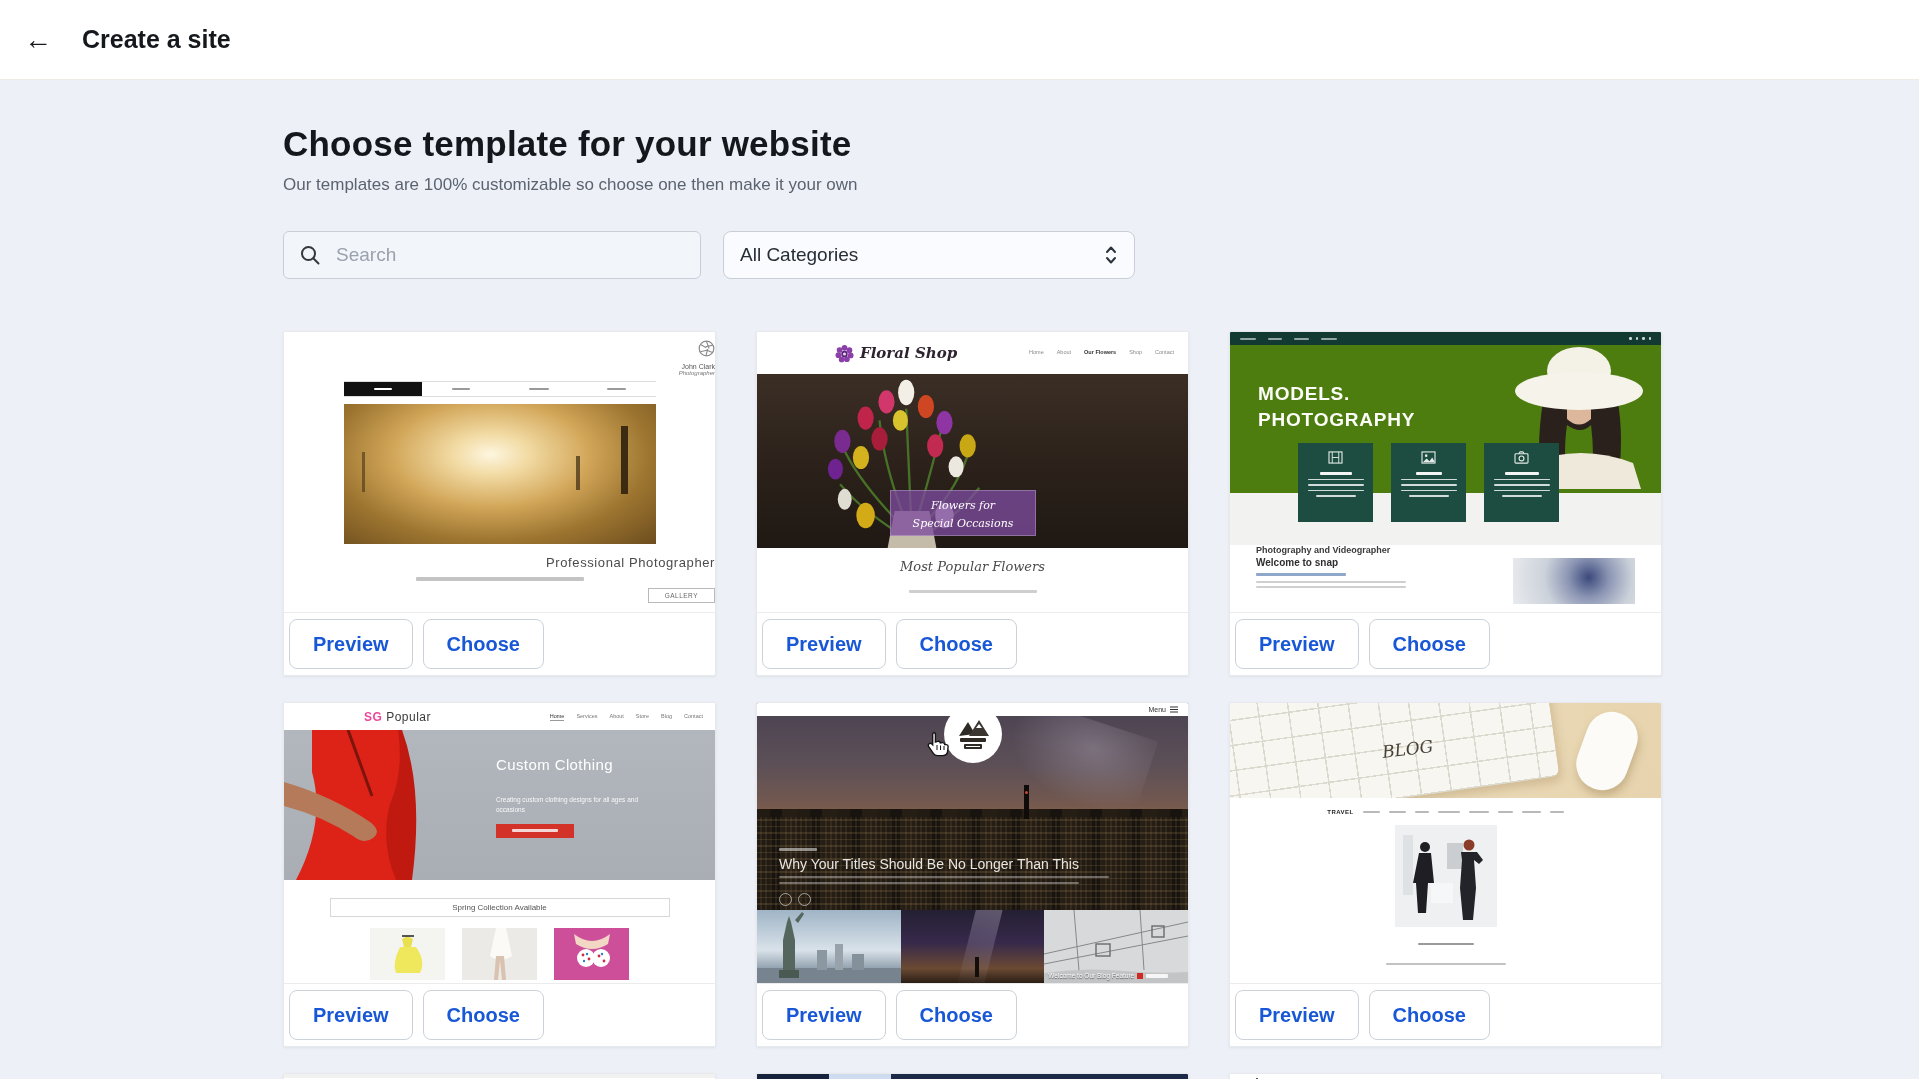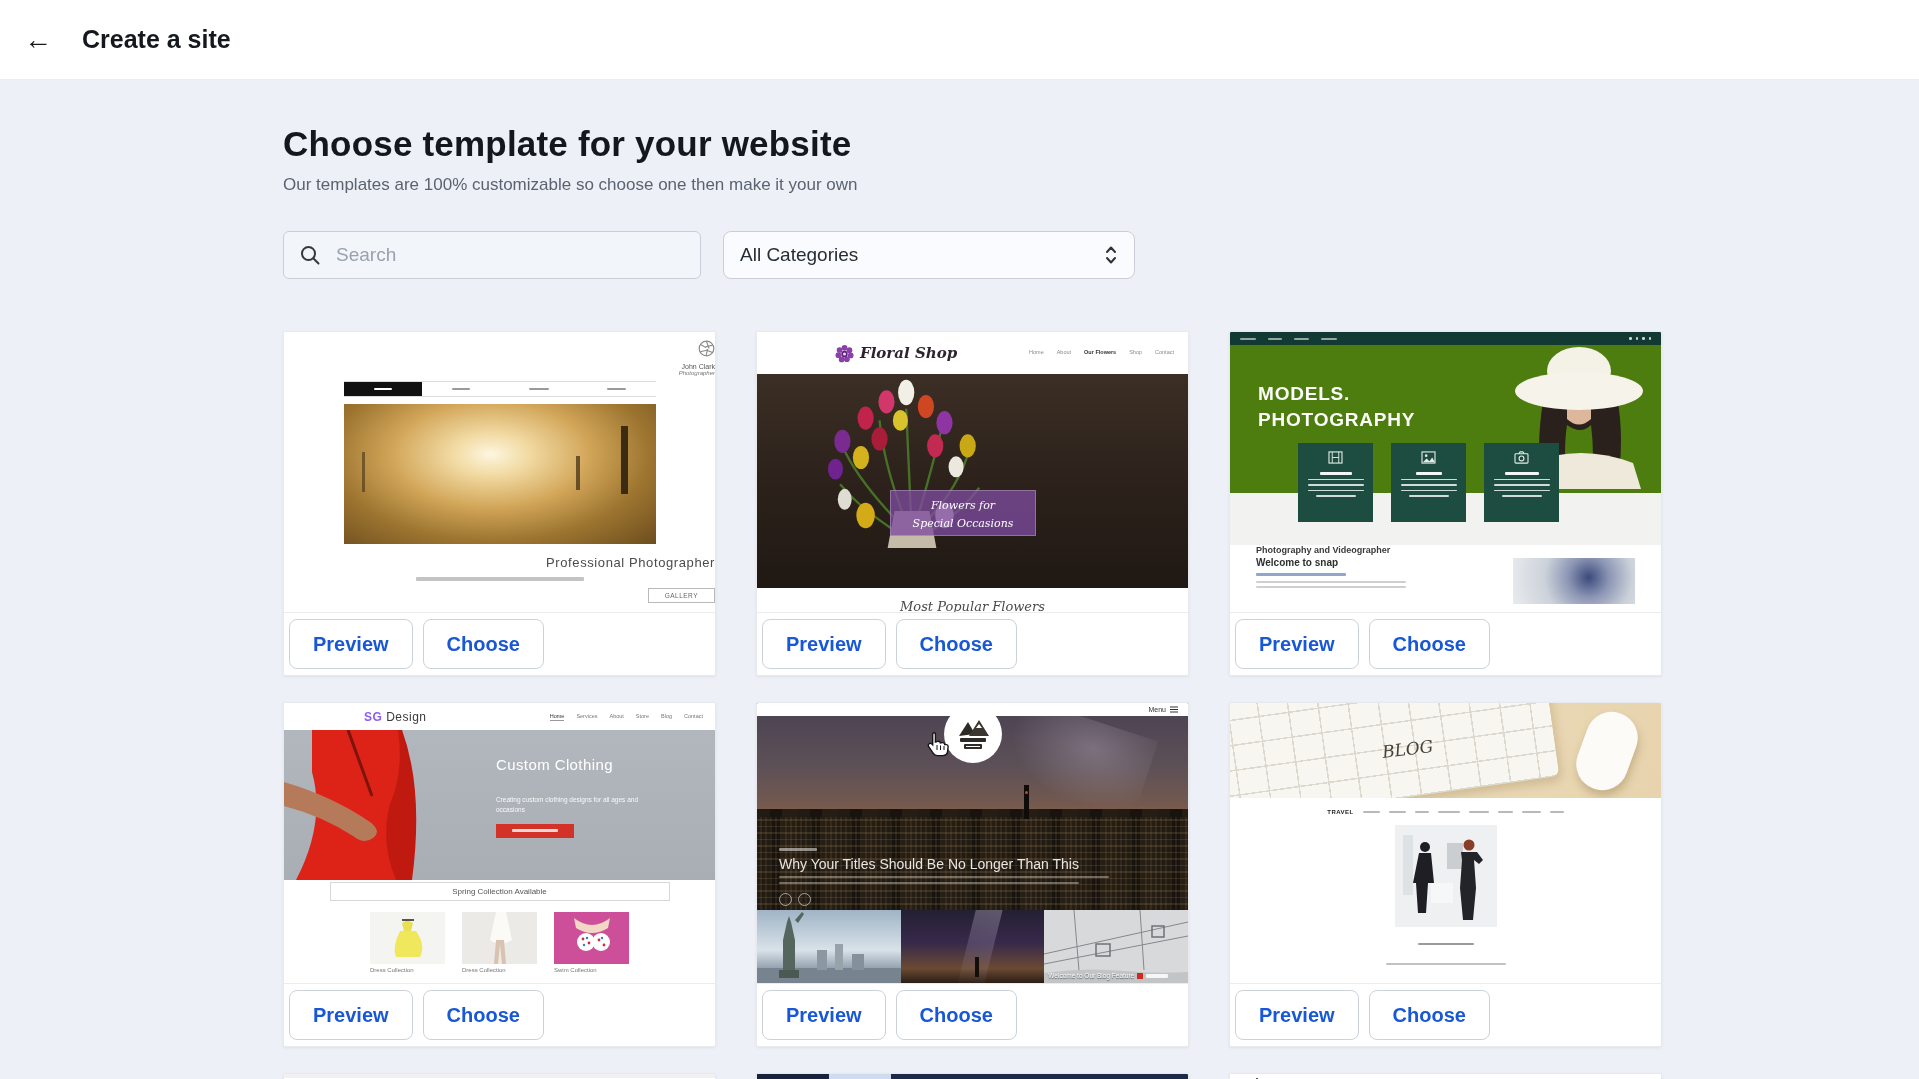--- a/index.html
+++ b/index.html
@@ -35,21 +35,21 @@
   .t1-post{position:absolute;background:#3c2b13}
   .t1-title{font-size:13px;color:#4b4b4b;letter-spacing:.6px;margin-top:11px}
   .t1-cta{display:inline-block;border:1px solid #b9b9b9;color:#666;font-size:6.5px;letter-spacing:.5px;padding:3px 16px;margin-top:7px}
   
   .t2-head{height:42px;position:relative;display:flex;align-items:center;background:#fff}
   .t2-brand{display:flex;align-items:center;gap:6px;margin-left:78px}
   .t2-brand b{font-family:"DejaVu Serif",serif;font-style:italic;font-size:15px;color:#2e2430;font-weight:bold}
   .t2-nav{position:absolute;right:14px;top:17px;display:flex;gap:13px;font-size:5.5px;color:#8a8a8a}
   .t2-nav i{font-style:normal}
   .t2-nav i.on{color:#333;font-weight:bold}
-  .t2-hero{height:214px;background:linear-gradient(180deg,#3b2e25 0%,#2b211a 55%,#1f1813 100%);position:relative;overflow:hidden}
+  .t2-hero{height:174px;background:linear-gradient(180deg,#3b2e25 0%,#2b211a 55%,#1f1813 100%);position:relative;overflow:hidden}
   .t2-banner{position:absolute;left:133px;top:116px;width:146px;height:46px;background:rgba(125,76,158,.78);border:1px solid rgba(255,255,255,.25);color:#fff;text-align:center;font-family:"DejaVu Serif",serif;font-style:italic;font-size:11px;line-height:1.6;padding-top:6px;box-sizing:border-box}
   .t2-sect{text-align:center}
   .t2-sect h4{margin:11px 0 16px;font-family:"DejaVu Serif",serif;font-style:italic;font-size:13px;color:#4a4a4a;font-weight:normal}
   
   .t3-nav{height:13px;background:#133a32;display:flex;align-items:center;padding:0 10px;gap:12px}
   .t3-nav .b{height:2px;background:rgba(255,255,255,.55)}
   .t3-dots{margin-left:auto;display:flex;gap:4px}
   .t3-dots i{width:2.5px;height:2.5px;border-radius:50%;background:rgba(255,255,255,.8)}
   .t3-hero{height:148px;background:#4d7c0f;position:relative;overflow:hidden}
   .t3-title{position:absolute;left:28px;top:36px;color:#fdfdfa;font-size:19px;font-weight:bold;line-height:1.35;letter-spacing:.8px}
@@ -58,30 +58,30 @@
   .t3-card{width:75px;height:79px;background:#1d4c41;color:#fff;text-align:center;padding-top:7px;box-sizing:border-box}
   .t3-card .b{margin:4px auto 0;background:rgba(255,255,255,.8)}
   .t3-card .b.f{background:rgba(255,255,255,.95)}
   .t3-low{position:absolute;top:213px;left:26px}
   .t3-low .l1{font-size:9px;font-weight:bold;color:#3a3a3a}
   .t3-low .l2{font-size:10px;font-weight:bold;color:#2f2f2f;margin-top:2px}
   .t3-img{position:absolute;top:226px;right:26px;width:122px;height:46px;background:radial-gradient(circle at 62% 42%,#3c4a7c 0%,#8d97b5 26%,#ccd2da 55%,#e9ebee 100%)}
   
   .t4-head{height:27px;display:flex;align-items:center;position:relative;background:#fff}
   .t4-brand{margin-left:80px;font-size:12px;color:#3a3a3a;letter-spacing:.5px}
-  .t4-brand b{color:#8b5cf6}
+  .t4-brand b{color:#ec4899}
   .t4-nav{position:absolute;right:12px;top:10px;display:flex;gap:12px;font-size:5.5px;color:#777}
   .t4-nav i{font-style:normal}
   .t4-hero{height:150px;background:linear-gradient(180deg,#b2b7bd,#a9aeb5);position:relative;overflow:hidden}
   .t4-htxt{position:absolute;left:212px;top:26px}
   .t4-htxt h5{margin:0;font-size:15px;font-weight:normal;color:#fff;letter-spacing:.4px}
   .t4-htxt .b{background:rgba(255,255,255,.75)}
   .t4-btn{width:78px;height:14px;background:#d23227;margin-top:9px;display:flex;align-items:center;justify-content:center}
   .t4-btn .b{background:rgba(255,255,255,.8);height:2.5px}
-  .t4-strip{width:338px;height:17px;border:1px solid #d8d8d8;margin:2px auto 0;display:flex;align-items:center;justify-content:center;font-size:8px;color:#555}
+  .t4-strip{width:338px;height:17px;border:1px solid #d8d8d8;margin:18px auto 0;display:flex;align-items:center;justify-content:center;font-size:8px;color:#555}
   .t4-thumbs{display:flex;justify-content:center;gap:17px;margin-top:11px}
   .t4-th .ph{width:75px;height:52px;position:relative;overflow:hidden}
   .t4-cap{font-size:6px;color:#777;margin-top:3px}
   
   .t5-top{height:13px;background:#fff;position:relative;z-index:3}
   .t5-menu{position:absolute;right:10px;top:3px;font-size:7px;color:#333;display:flex;align-items:center;gap:4px}
   .t5-hero{position:absolute;top:13px;left:0;right:0;height:194px;background:linear-gradient(180deg,#4e4553 0%,#5d5057 26%,#74594e 46%,#96683f 55%,#5c4228 60%,#241c14 70%,#14100c 100%);overflow:hidden}
   .t5-stars{position:absolute;right:40px;top:0;width:150px;height:90px;background:radial-gradient(ellipse at 60% 30%,rgba(205,195,215,.30),transparent 65%);transform:rotate(18deg)}
   .t5-city{position:absolute;bottom:0;left:0;right:0;height:52%;background:repeating-linear-gradient(90deg,#221b13 0 13px,#18130e 13px 25px,#261e15 25px 40px)}
   .t5-lights{position:absolute;bottom:0;left:0;right:0;height:48%;background:repeating-linear-gradient(0deg,transparent 0 5px,rgba(255,206,128,.12) 5px 6.5px),repeating-linear-gradient(90deg,transparent 0 3px,rgba(255,220,150,.07) 3px 5px)}
@@ -346,21 +346,21 @@
           </div>
           <div class="cfoot">
             <button class="btn">Preview</button>
             <button class="btn">Choose</button>
           </div>
         </div>
 
         <div class="card">
           <div class="tpl">
             <div class="t4-head">
-              <div class="t4-brand"><b>SG</b><span> Design</span></div>
+              <div class="t4-brand"><b>SG</b><span> Popular</span></div>
               <div class="t4-nav">
                 <i style="color:#333;border-bottom:1px solid #999;padding-bottom:1px">Home</i>
                 <i>Services</i>
                 <i>About</i>
                 <i>Store</i>
                 <i>Blog</i>
                 <i>Contact</i>
               </div>
             </div>
             <div class="t4-hero">

